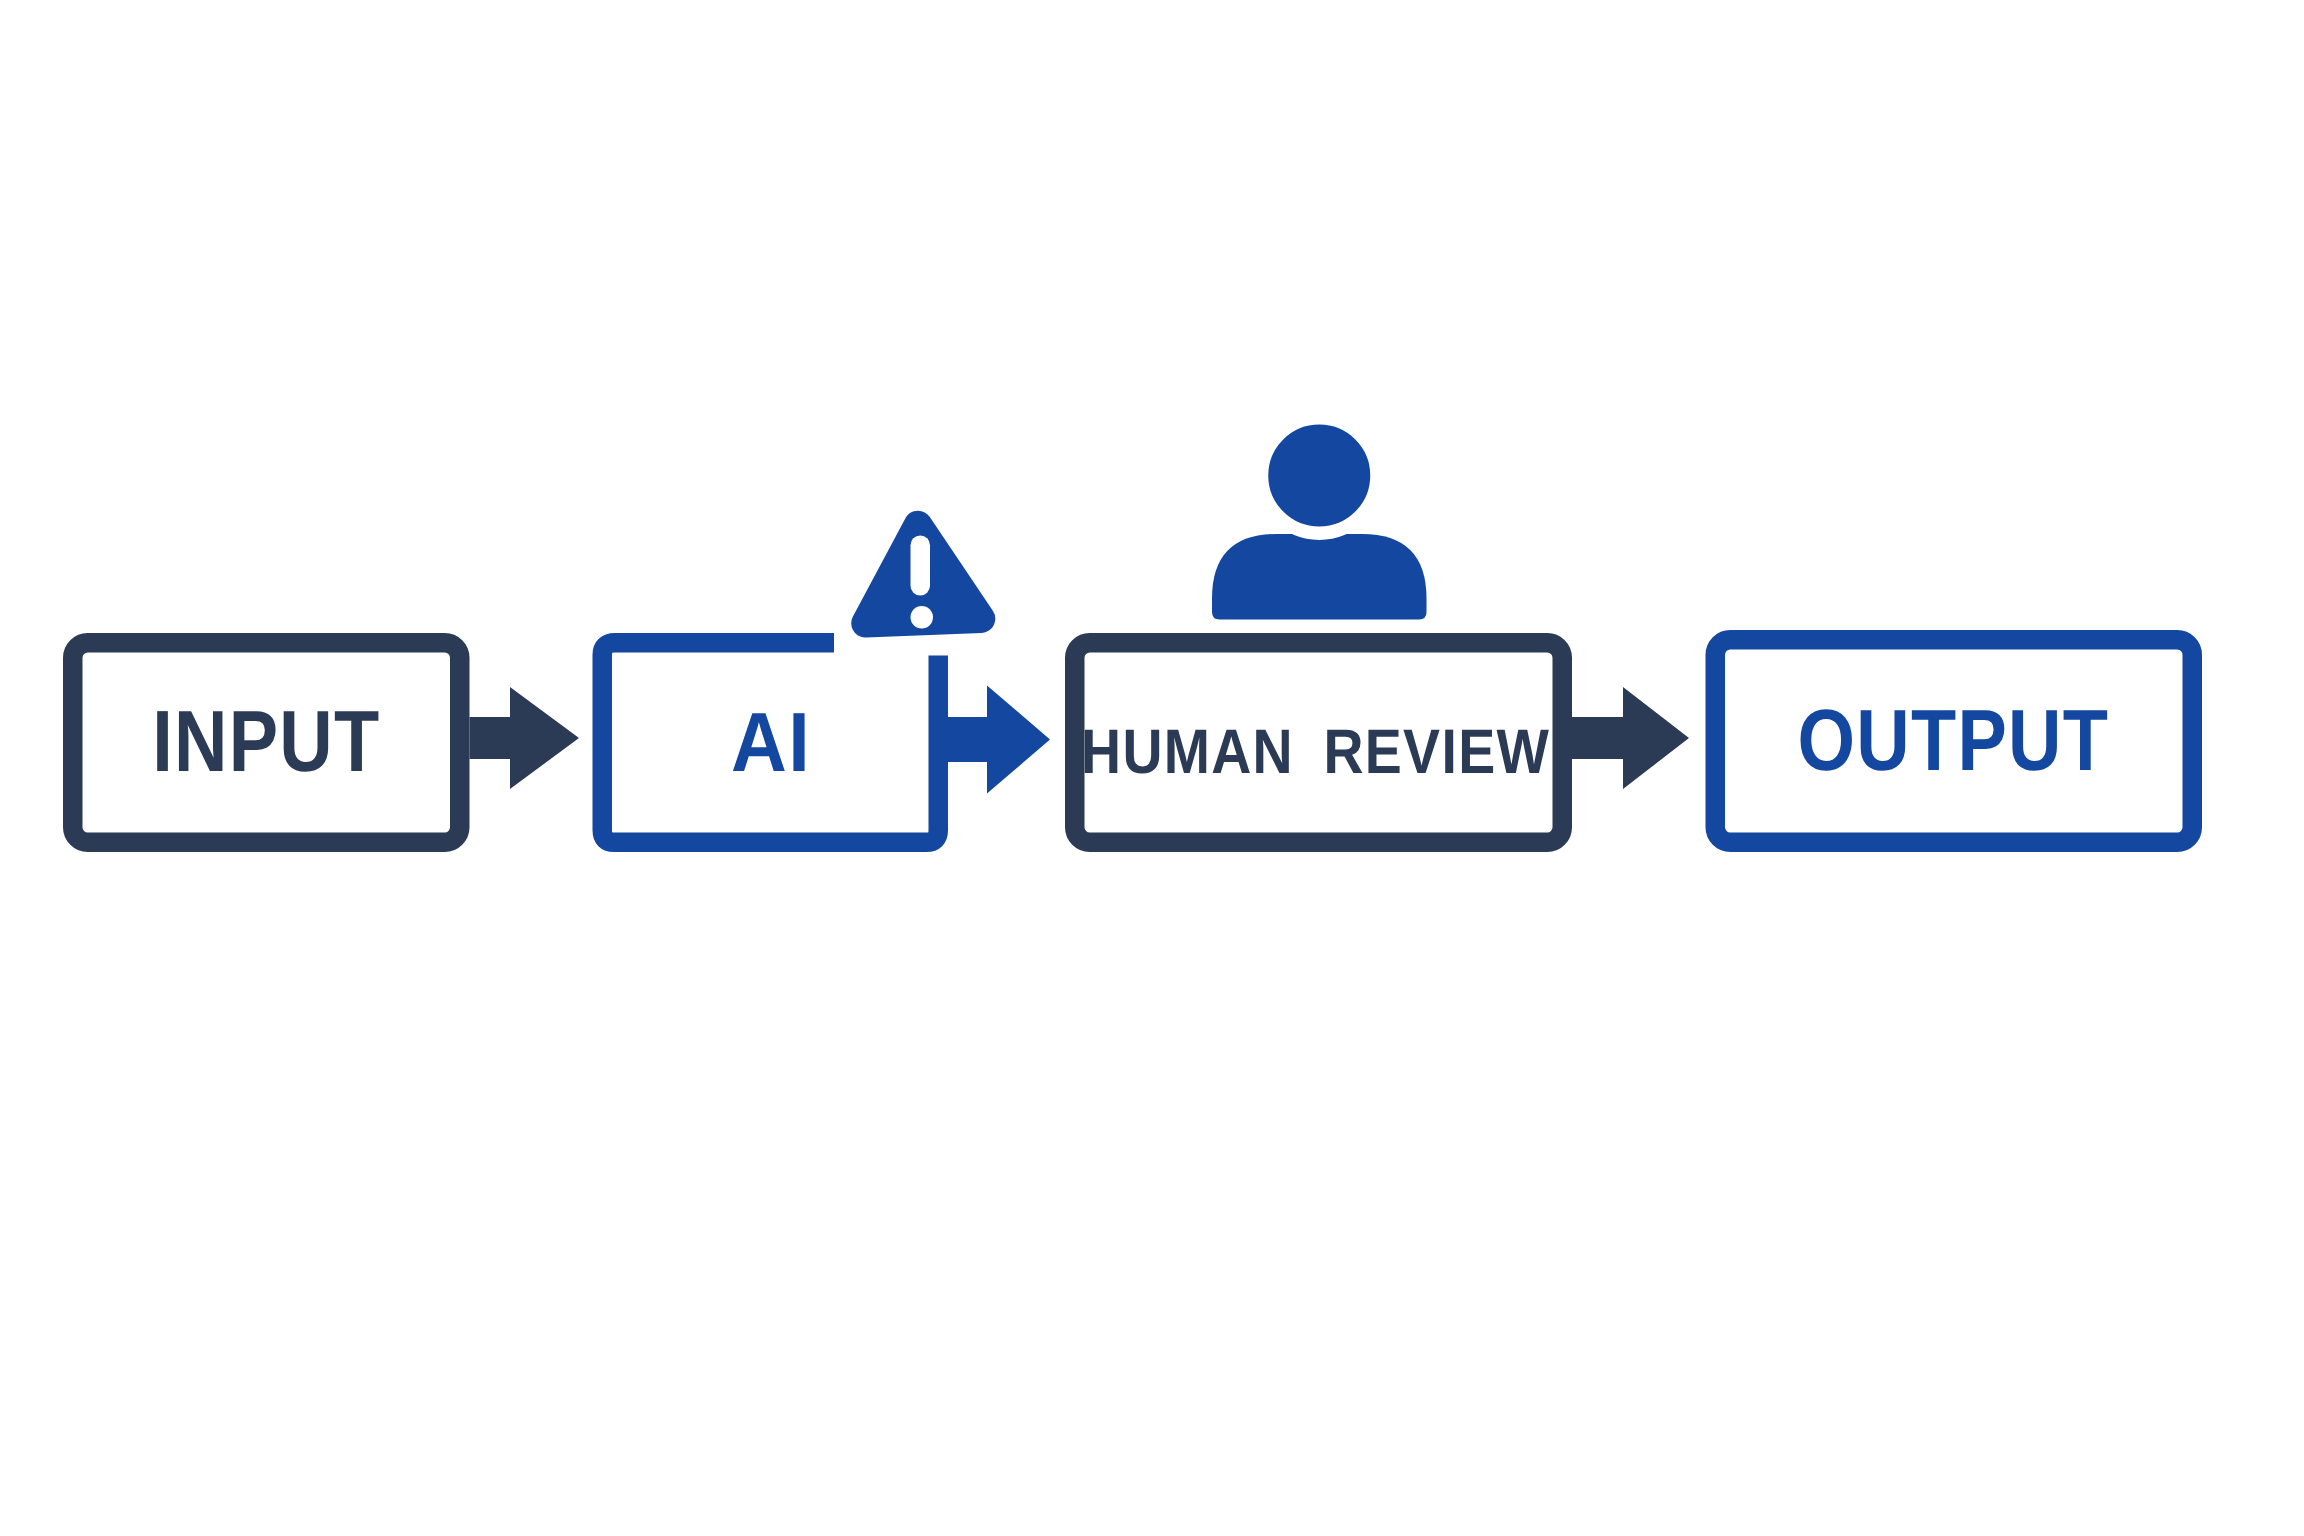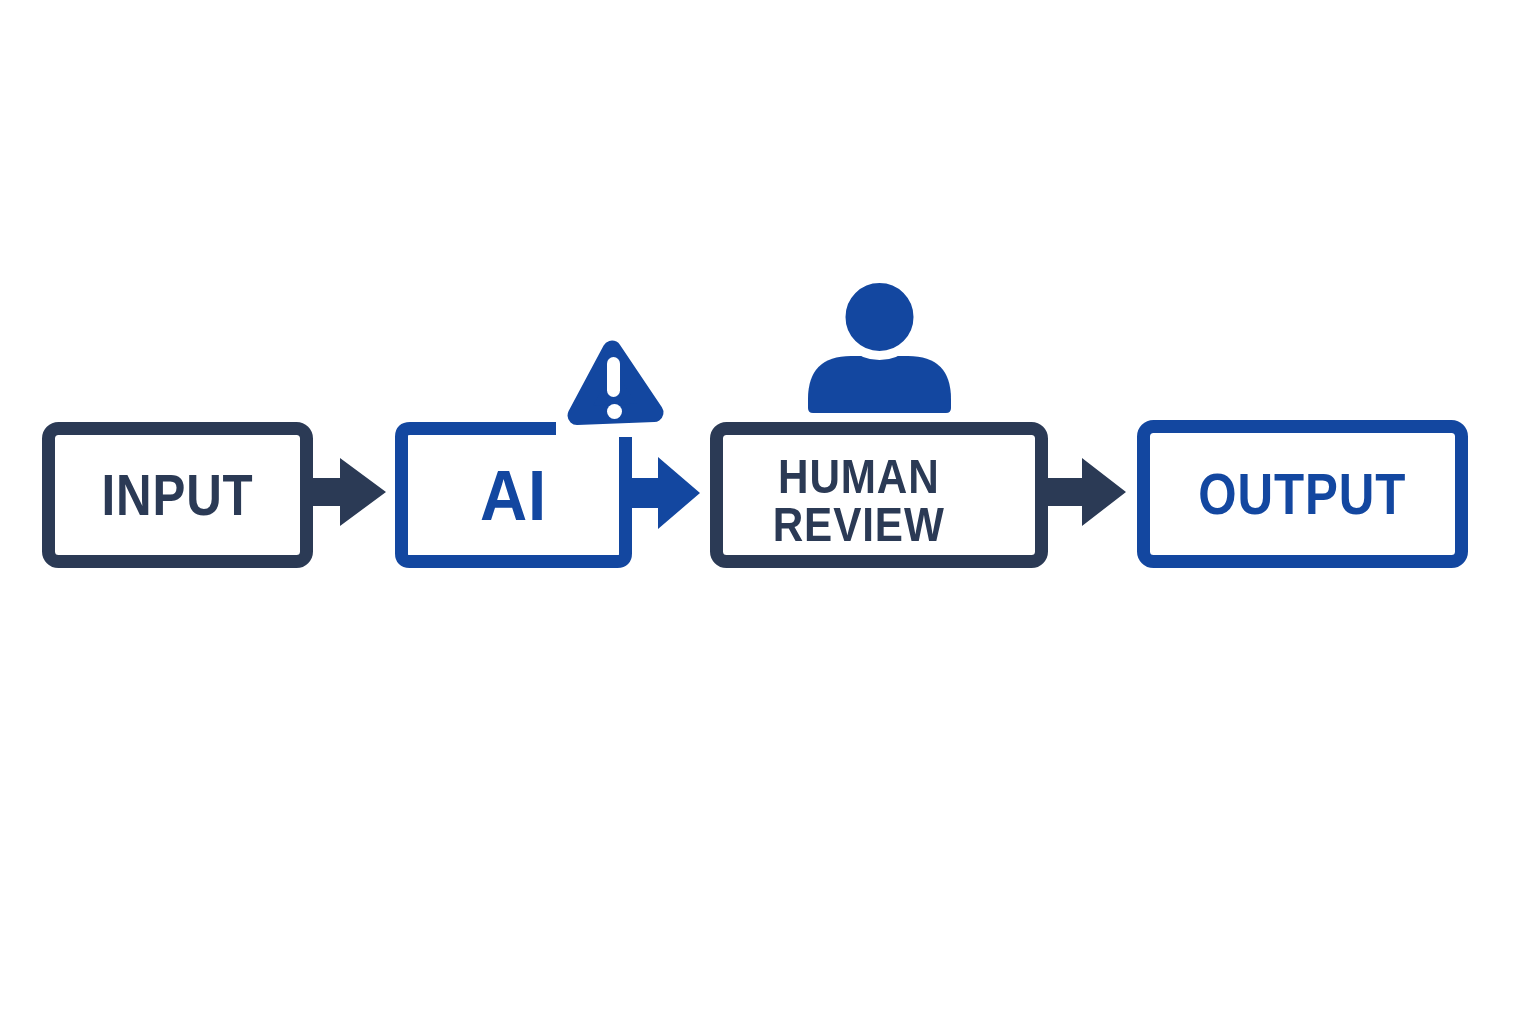--- a/index.html
+++ b/index.html
@@ -33,23 +33,23 @@
     display: inline-block;
     transform: scaleX(0.85);
     transform-origin: center center;
     letter-spacing: 1px;
     line-height: 1;
   }
   .navy-text { color: #2b3a55; }
   .blue-text { color: #1347a0; }
 
   .input-label  { left: 42px;   top: 422px; width: 271px; height: 146px; font-size: 58px; }
-  .ai-label     { left: 395px;  top: 422px; width: 237px; height: 146px; font-size: 71px; }
+  .ai-label     { left: 395px;  top: 422px; width: 237px; height: 146px; font-size: 56px; }
   .ai-label .txt { transform: scaleX(0.92); }
-  .human-label  { left: 690px;  top: 428px; width: 338px; height: 146px; font-size: 48px; flex-direction: column; }
+  .human-label  { left: 708px;  top: 428px; width: 338px; height: 146px; font-size: 42px; }
   .human-label .txt { transform: scaleX(0.88); line-height: 48px; }
   .output-label { left: 1137px; top: 420px; width: 331px; height: 148px; font-size: 58px; align-items: center; }
 </style>
 </head>
 <body>
 
 <div class="canvas">
 
   <svg class="diagram-svg" width="1536" height="1024" viewBox="0 0 1536 1024">
 

